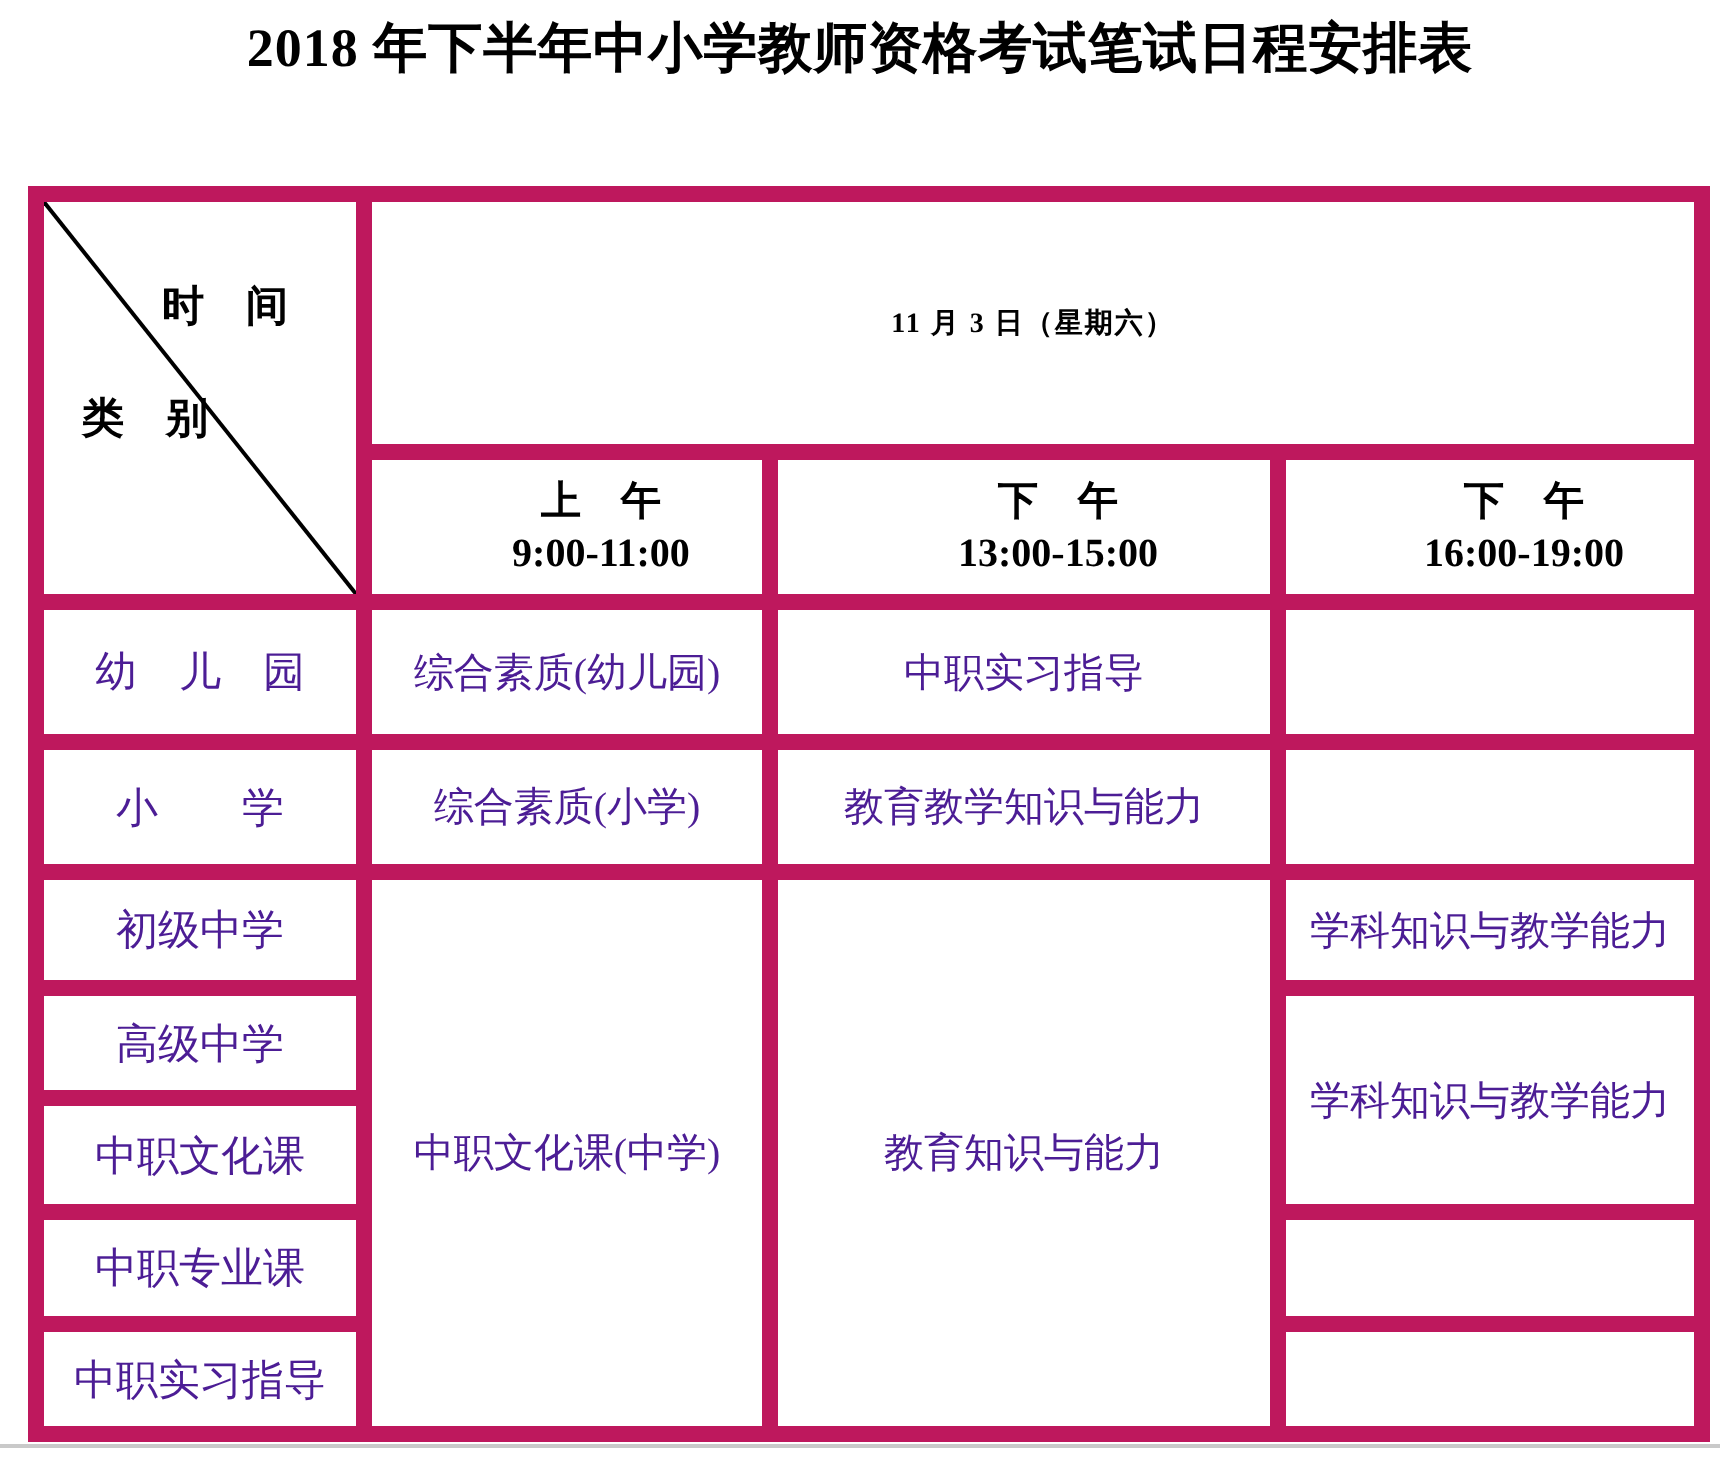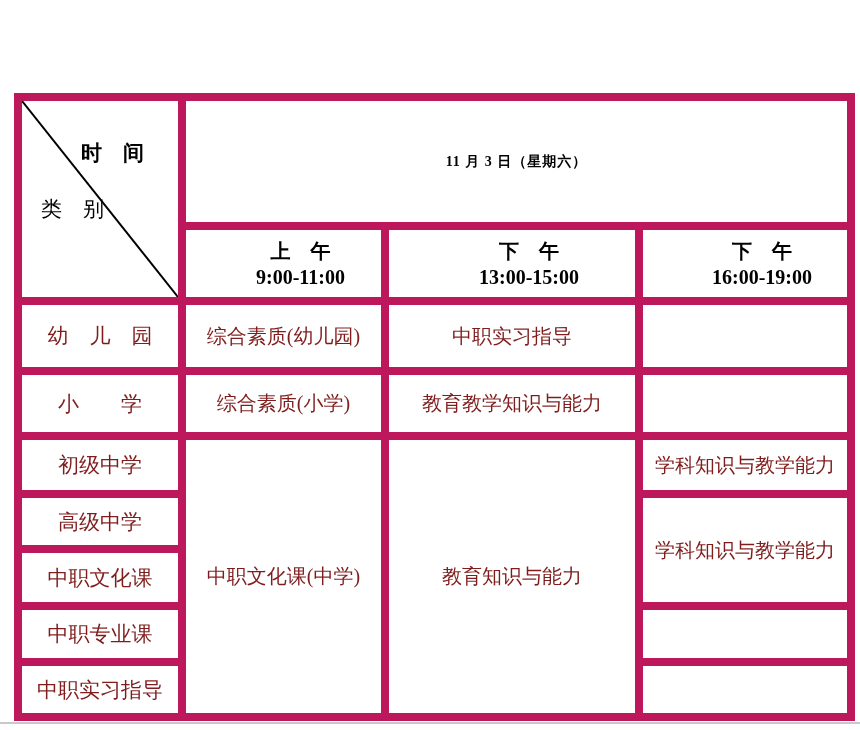--- a/index.html
+++ b/index.html
@@ -41,38 +41,39 @@
     overflow: hidden;
   }
   th.corner { position: relative; background: #fff; }
   th.corner svg { position: absolute; top: 0; left: 0; width: 100%; height: 100%; display: block; }
   .corner-time {
     position: absolute; top: 38px; right: 34px;
     font-size: 21px; font-weight: bold; white-space: pre;
   }
   .corner-cat {
     position: absolute; top: 94px; left: 19px;
-    font-size: 21px; font-weight: normal; white-space: pre;
+    font-size: 21px; font-weight: bold; white-space: pre;
   }
   th.date-cell { font-size: 14px; font-weight: bold; letter-spacing: 1px; }
   th.session-cell { font-size: 20px; font-weight: bold; padding-left: 34px; }
   th.session-cell .period { line-height: 26px; white-space: pre; }
   th.session-cell .time   { line-height: 26px; margin-top: 0; }
-  .schedule td { font-size: 20px; color: #7f1d1d; font-weight: normal; }
+  .schedule td { font-size: 20px; color: #4c1d95; font-weight: normal; }
   td.cat { font-size: 21px; white-space: pre; }
   .bottom-rule {
     position: absolute; left: 0; top: 722px;
     width: 860px; height: 2px; background: #c9c9c9;
   }
 </style>
 </head>
 <body>
 
 <div class="page">
 
+  <div class="page-title">2018 年下半年中小学教师资格考试笔试日程安排表</div>
 
   <table class="schedule">
     <colgroup>
       <col style="width:164px">
       <col style="width:203px">
       <col style="width:254px">
       <col style="width:212px">
     </colgroup>
 
     <tbody>

